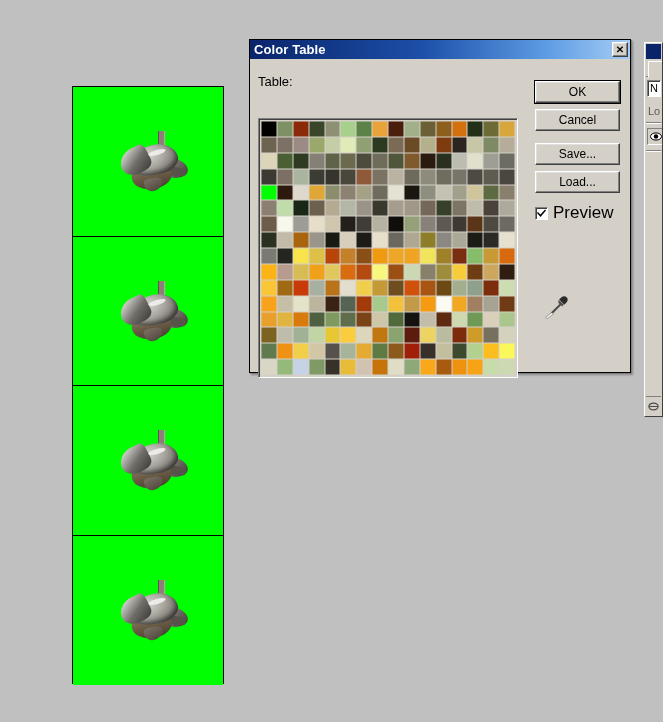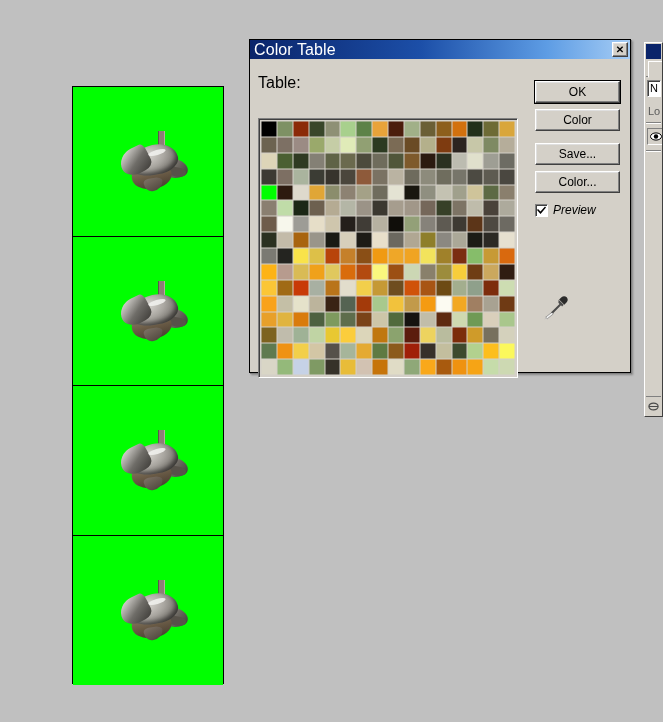--- a/index.html
+++ b/index.html
@@ -151,22 +151,22 @@
   #dialog-titlebar {
     height: 19px;
     background: linear-gradient(90deg, #0a246a 0%, #1c4fa8 45%, #5d9ce4 78%, #a6cdf5 100%);
     display: flex;
     align-items: center;
     padding: 0 2px 0 4px;
     box-sizing: border-box;
   }
   #dialog-title {
     color: #fff;
-    font-weight: normal;
-    font-size: 16px;
+    font-weight: bold;
+    font-size: 13px;
     flex: 1;
     line-height: 19px;
     letter-spacing: .1px;
   }
   #dialog-close-button {
     width: 16px;
     height: 15px;
     background: #d4d0c8;
     border: 1px solid;
     border-color: #ffffff #404040 #404040 #ffffff;
@@ -188,21 +188,21 @@
   }
 
   
   #table-row {
     position: absolute;
     left: 8px;
     top: 15px;
     display: flex;
     align-items: center;
   }
-  #table-label { font-size: 16px; }
+  #table-label { font-size: 13px; }
   #table-select-wrap {
     width: 212px;
     height: 21px;
     background: #fff;
     border: 1px solid;
     border-color: #808080 #ffffff #ffffff #808080;
     box-shadow: inset 1px 1px 0 #404040, inset -1px -1px 0 #dfdfdf;
     display: flex;
     align-items: center;
     box-sizing: border-box;
@@ -303,21 +303,21 @@
     background: #fff;
     border: 1px solid;
     border-color: #808080 #ffffff #ffffff #808080;
     box-shadow: inset 1px 1px 0 #404040;
     box-sizing: border-box;
     position: relative;
     margin-right: 5px;
     flex: none;
   }
   #preview-checkbox svg { position: absolute; left: 1px; top: 1px; }
-  #preview-label { font-size: 12px; font-style: italic; }
+  #preview-label { font-size: 17px; }
 
   
   #eyedropper-icon {
     position: absolute;
     left: 292px;
     top: 235px;
     width: 26px;
     height: 26px;
   }
 
@@ -743,23 +743,23 @@
           <div class="swatch" title="#a85a0e" style="background: rgb(168, 90, 14);"></div>
           <div class="swatch" title="#ef9210" style="background: rgb(239, 146, 16);"></div>
           <div class="swatch" title="#f6a415" style="background: rgb(246, 164, 21);"></div>
           <div class="swatch" title="#c6dcaa" style="background: rgb(198, 220, 170);"></div>
           <div class="swatch" title="#cdd9b2" style="background: rgb(205, 217, 178);"></div>
         </div>
     </div>
 
     <div id="button-column">
       <button class="dlg-button default" id="ok-button">OK</button>
-      <button class="dlg-button" id="cancel-button">Color</button>
+      <button class="dlg-button" id="cancel-button">Cancel</button>
       <button class="dlg-button" id="load-button">Save...</button>
-      <button class="dlg-button" id="save-button">Color...</button>
+      <button class="dlg-button" id="save-button">Load...</button>
 
       <div id="preview-row">
         <span id="preview-checkbox">
           <svg width="9" height="9" viewBox="0 0 9 9">
               <path d="M0 4 L1 3 L3.5 5.5 L8 0.5 L9 1.5 L3.5 8 Z" fill="#000"></path>
             </svg>
         </span>
         <span id="preview-label">Preview</span>
       </div>
     </div>

